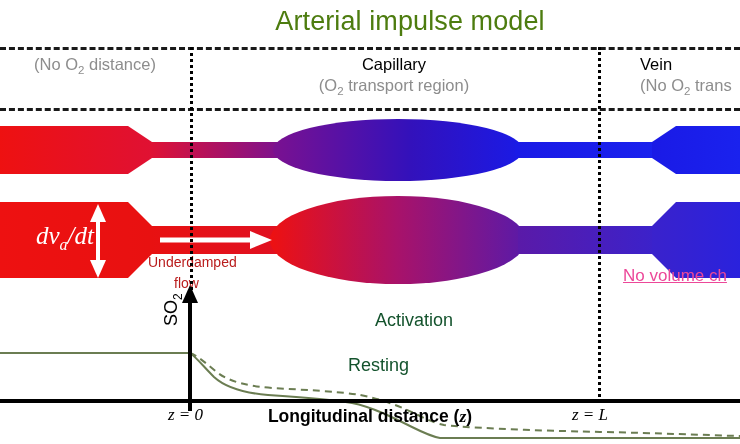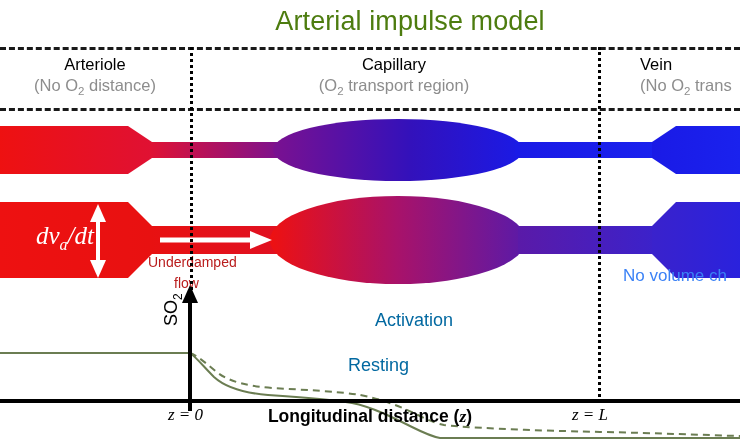--- a/index.html
+++ b/index.html
@@ -35,52 +35,51 @@
   #formula{position:absolute;left:6px;top:222px;width:118px;text-align:center;
            font-family:"Liberation Serif",serif;font-style:italic;font-weight:normal;
            font-size:25px;color:#fff;}
   #formula sub{font-size:16px;font-style:italic;}
 
   #underdamped{position:absolute;left:148px;top:252px;width:150px;
                font-size:14px;line-height:21px;color:#b91c1c;}
   #underdamped .l2{display:block;padding-left:26px;}
 
   #novol{position:absolute;left:623px;top:266px;font-size:17px;
-         white-space:nowrap;color:#3b82f6;}
+         white-space:nowrap;color:#ec4899;text-decoration:underline;}
 
   #plot{position:absolute;left:0;top:285px;width:740px;height:159px;}
 
   #so2{position:absolute;left:161px;top:326px;font-size:18px;
        transform:rotate(-90deg);transform-origin:left top;white-space:nowrap;}
   #so2 sub{font-size:12px;}
 
   .mathlab{position:absolute;font-family:"Liberation Serif",serif;
            font-style:italic;font-size:17px;white-space:nowrap;}
   #z0{left:168px;top:405px;}
   #zL{left:572px;top:405px;}
   #xaxis-label{position:absolute;left:0;top:406px;width:740px;text-align:center;
                font-size:17.5px;font-weight:bold;}
   #xaxis-label i{font-family:"Liberation Serif",serif;}
 
-  .curvelab{position:absolute;font-size:18px;color:#0369a1;}
+  .curvelab{position:absolute;font-size:18px;color:#14532d;}
   #lab-activation{left:375px;top:310px;}
   #lab-resting{left:348px;top:355px;}
 </style>
 </head>
 <body>
 
 <div id="stage">
 
   <div id="title">Arterial impulse model</div>
 
   <div class="hrule" id="rule-top"></div>
   <div class="hrule" id="rule-bottom"></div>
 
   <div class="region-label" id="lab-arteriole">
-    <div>Arteriole</div>
     <div class="sub"><span>(No O</span><sub>2</sub><span> distance)</span></div>
   </div>
 
   <div class="region-label" id="lab-capillary">
     <div>Capillary</div>
     <div class="sub"><span>(O</span><sub>2</sub><span> transport region)</span></div>
   </div>
 
   <div class="region-label" id="lab-vein">
     <div>Vein</div>

